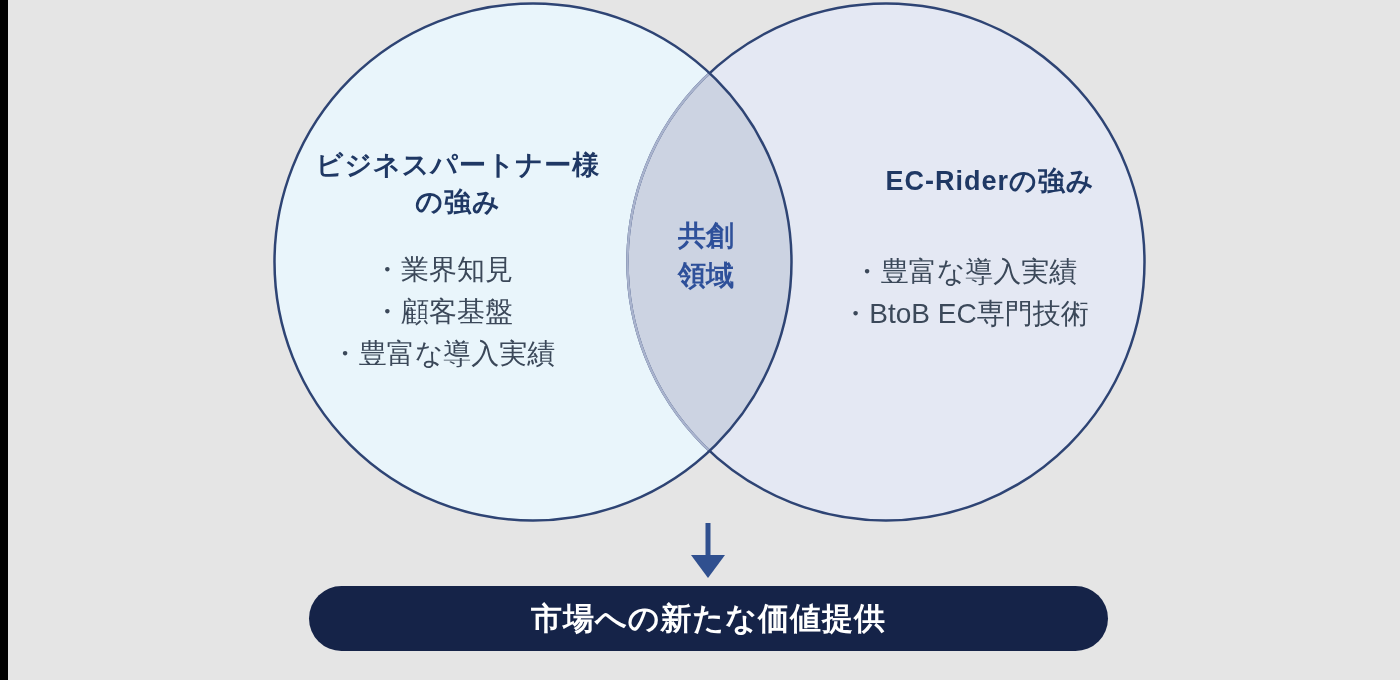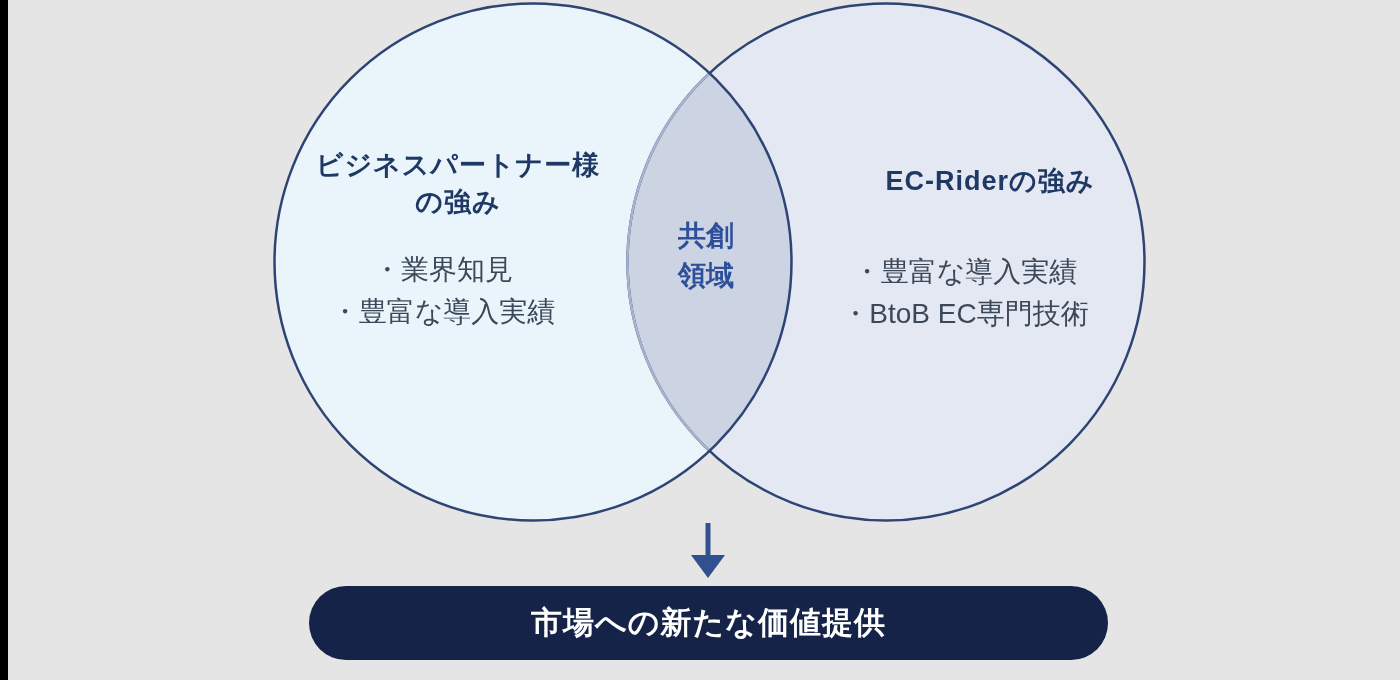--- a/index.html
+++ b/index.html
@@ -52,21 +52,21 @@
     left: 648px; top: 216px; width: 100px;
     font-weight: bold;
     font-size: 28px;
     line-height: 40px;
     color: #2e509a;
   }
 
   .result-box {
     position: absolute;
     left: 301px; top: 586px;
-    width: 799px; height: 74px;
+    width: 799px; height: 65px;
     background: #152348;
     border-radius: 37px;
     display: flex;
     align-items: center;
     justify-content: center;
   }
   .result-box span {
     color: #ffffff;
     font-weight: bold;
     font-size: 31px;
@@ -94,20 +94,21 @@
     <g clip-path="url(#clipLeft)">
       <circle cx="878" cy="262" r="258.5" fill="none" stroke="#a9b3cd" stroke-width="2.5"></circle>
     </g>
     <circle cx="525" cy="262" r="258.5" fill="none" stroke="#2e4474" stroke-width="2.5"></circle>
   </svg>
 
   <div class="txt circle-title left-title">ビジネスパートナー様
 の強み</div>
   <div class="bullet-list left-bullets">
     <div>・業界知見</div>
+    <div>・顧客基盤</div>
     <div>・豊富な導入実績</div>
   </div>
 
   <div class="txt circle-title right-title">EC-Riderの強み</div>
   <div class="bullet-list right-bullets">
     <div>・豊富な導入実績</div>
     <div>・BtoB EC専門技術</div>
   </div>
 
   <div class="txt overlap-label">共創

